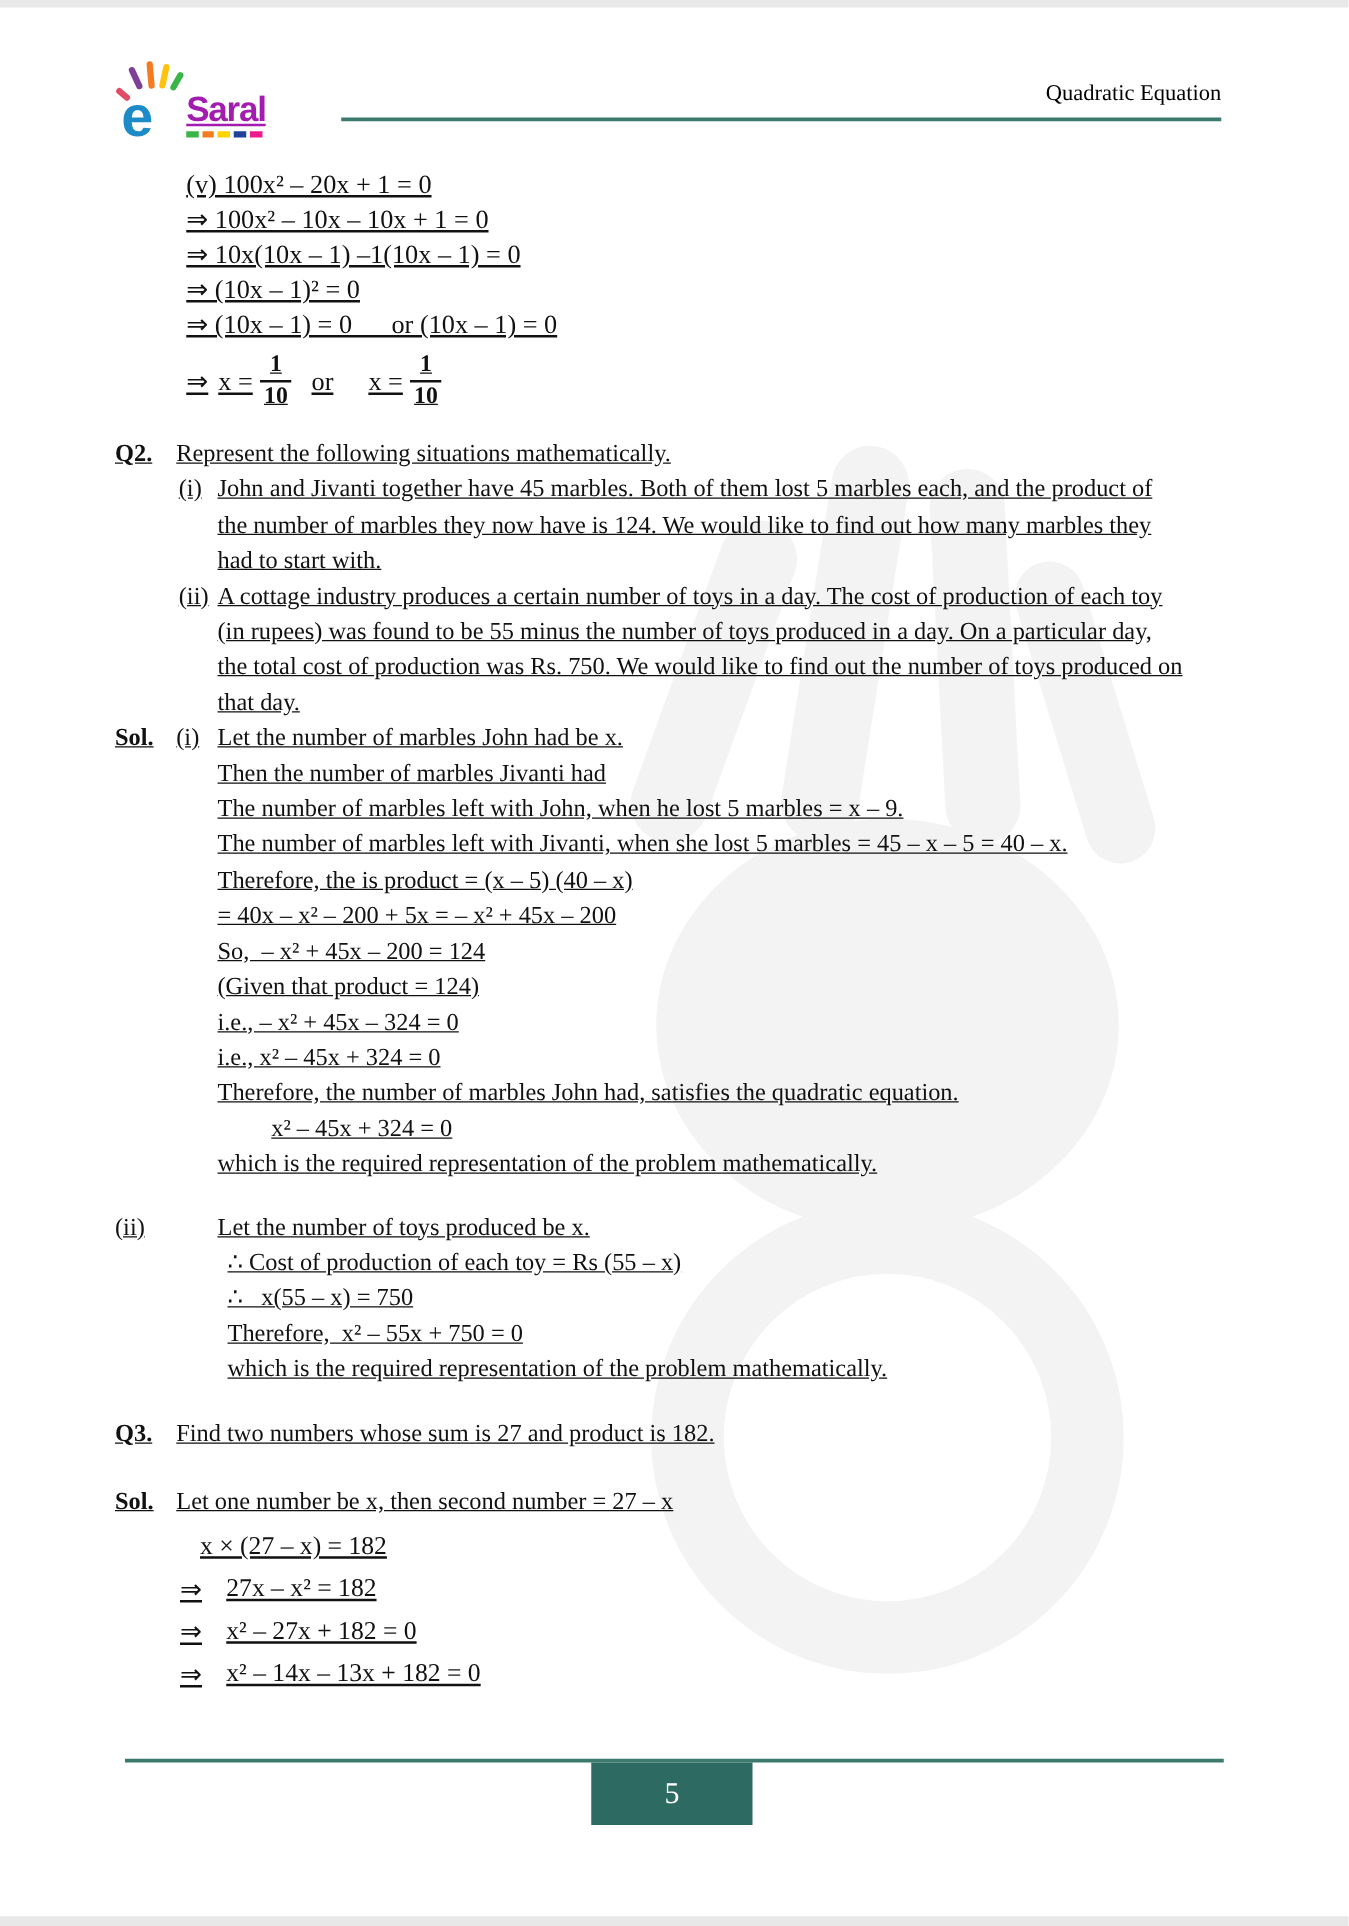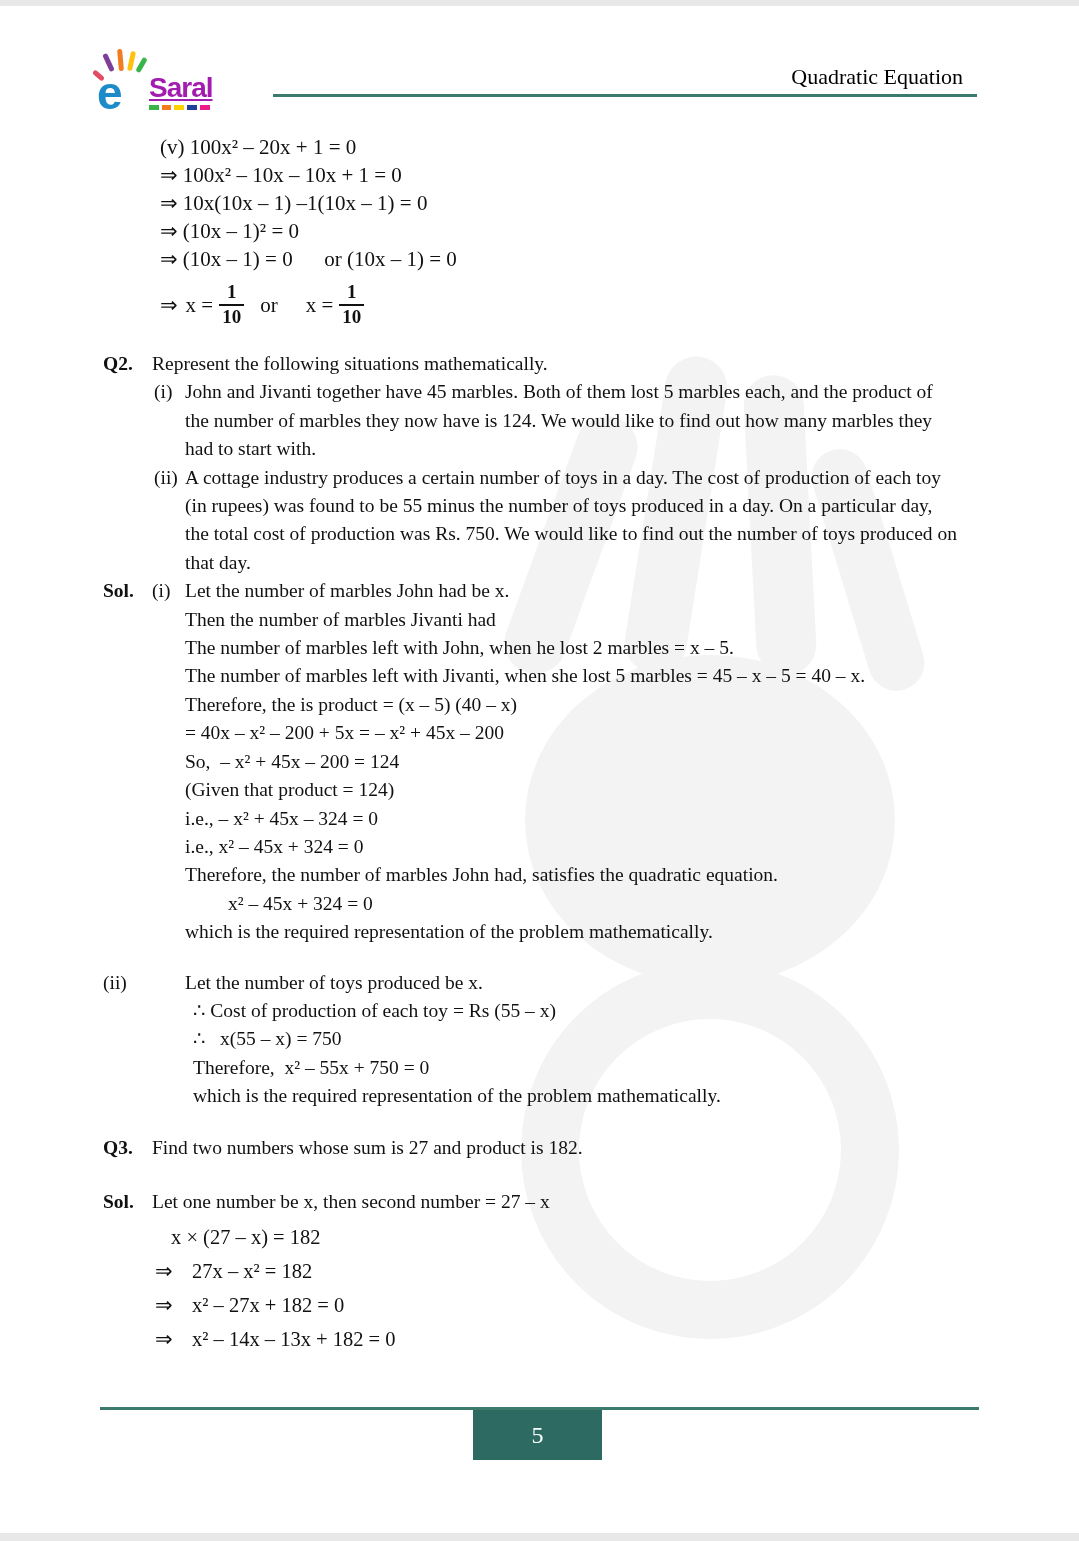--- a/index.html
+++ b/index.html
@@ -36,25 +36,25 @@
   .brand-block{margin-left:0px;}
   .brand{
     font-family:"Liberation Sans", sans-serif;font-weight:bold;
     font-size:28px;line-height:1;color:#a21caf;letter-spacing:-1px;display:block;text-decoration:underline;
   }
   .brand-underline{display:flex;height:5px;margin-top:3px;}
   .brand-underline span{flex:1;margin-right:3px;}
   .u1{background:#39b54a;} .u2{background:#f47b20;} .u3{background:#ffd200;}
   .u4{background:#21409a;} .u5{background:#ec1c8d;}
   .header-rule{position:absolute;left:178px;right:2px;top:46px;height:3px;background:#3c7a6e;}
-  .header-title{position:absolute;right:16px;top:16px;font-size:22px;color:#000;}
-
-  
-  .content{position:absolute;left:103px;top:126px;width:886px;z-index:1;
-           font-size:19.5px;line-height:28.4px;}
+  .header-title{position:absolute;right:2px;top:16px;font-size:18px;color:#000;}
+
+  
+  .content{position:absolute;left:92px;top:126px;width:886px;z-index:1;
+           font-size:19.5px;line-height:28.4px;text-decoration:underline;}
   .pre{white-space:pre-wrap;}
 
   .block-v{margin-left:57px;font-size:21px;line-height:28px;margin-top:7px;}
   .frac-row{display:flex;align-items:center;margin-top:6px;font-size:21px;height:52px;}
   .frac{display:inline-flex;flex-direction:column;align-items:center;
         font-weight:bold;font-size:19px;line-height:1.2;margin:0 6px;}
   .frac .den{border-top:2px solid #111;padding:0 3px;}
   .frac .num{padding:0 3px;}
   .frac-or{margin:0 14px 0 10px;}
   .frac-lhs2{margin-left:14px;}
@@ -173,21 +173,21 @@
       </div>
     </div>
 
     <div class="sol-row">
       <span class="s-label">Sol.</span>
       <span class="s-sublabel">(i)</span>
       <span>Let the number of marbles John had be x.</span>
     </div>
     <div class="sol-lines">
       <div class="pre">Then the number of marbles Jivanti had</div>
-      <div class="pre">The number of marbles left with John, when he lost 2 marbles = x – 5.</div>
+      <div class="pre">The number of marbles left with John, when he lost 5 marbles = x – 9.</div>
       <div class="pre">The number of marbles left with Jivanti, when she lost 5 marbles = 45 – x – 5 = 40 – x.</div>
       <div class="pre">Therefore, the is product = (x – 5) (40 – x)</div>
       <div class="pre">= 40x – x² – 200 + 5x = – x² + 45x – 200</div>
       <div class="pre">So,  – x² + 45x – 200 = 124</div>
       <div class="pre">(Given that product = 124)</div>
       <div class="pre">i.e., – x² + 45x – 324 = 0</div>
       <div class="pre">i.e., x² – 45x + 324 = 0</div>
       <div class="pre">Therefore, the number of marbles John had, satisfies the quadratic equation.</div>
       <div class="pre indent-more">x² – 45x + 324 = 0</div>
       <div class="pre">which is the required representation of the problem mathematically.</div>

